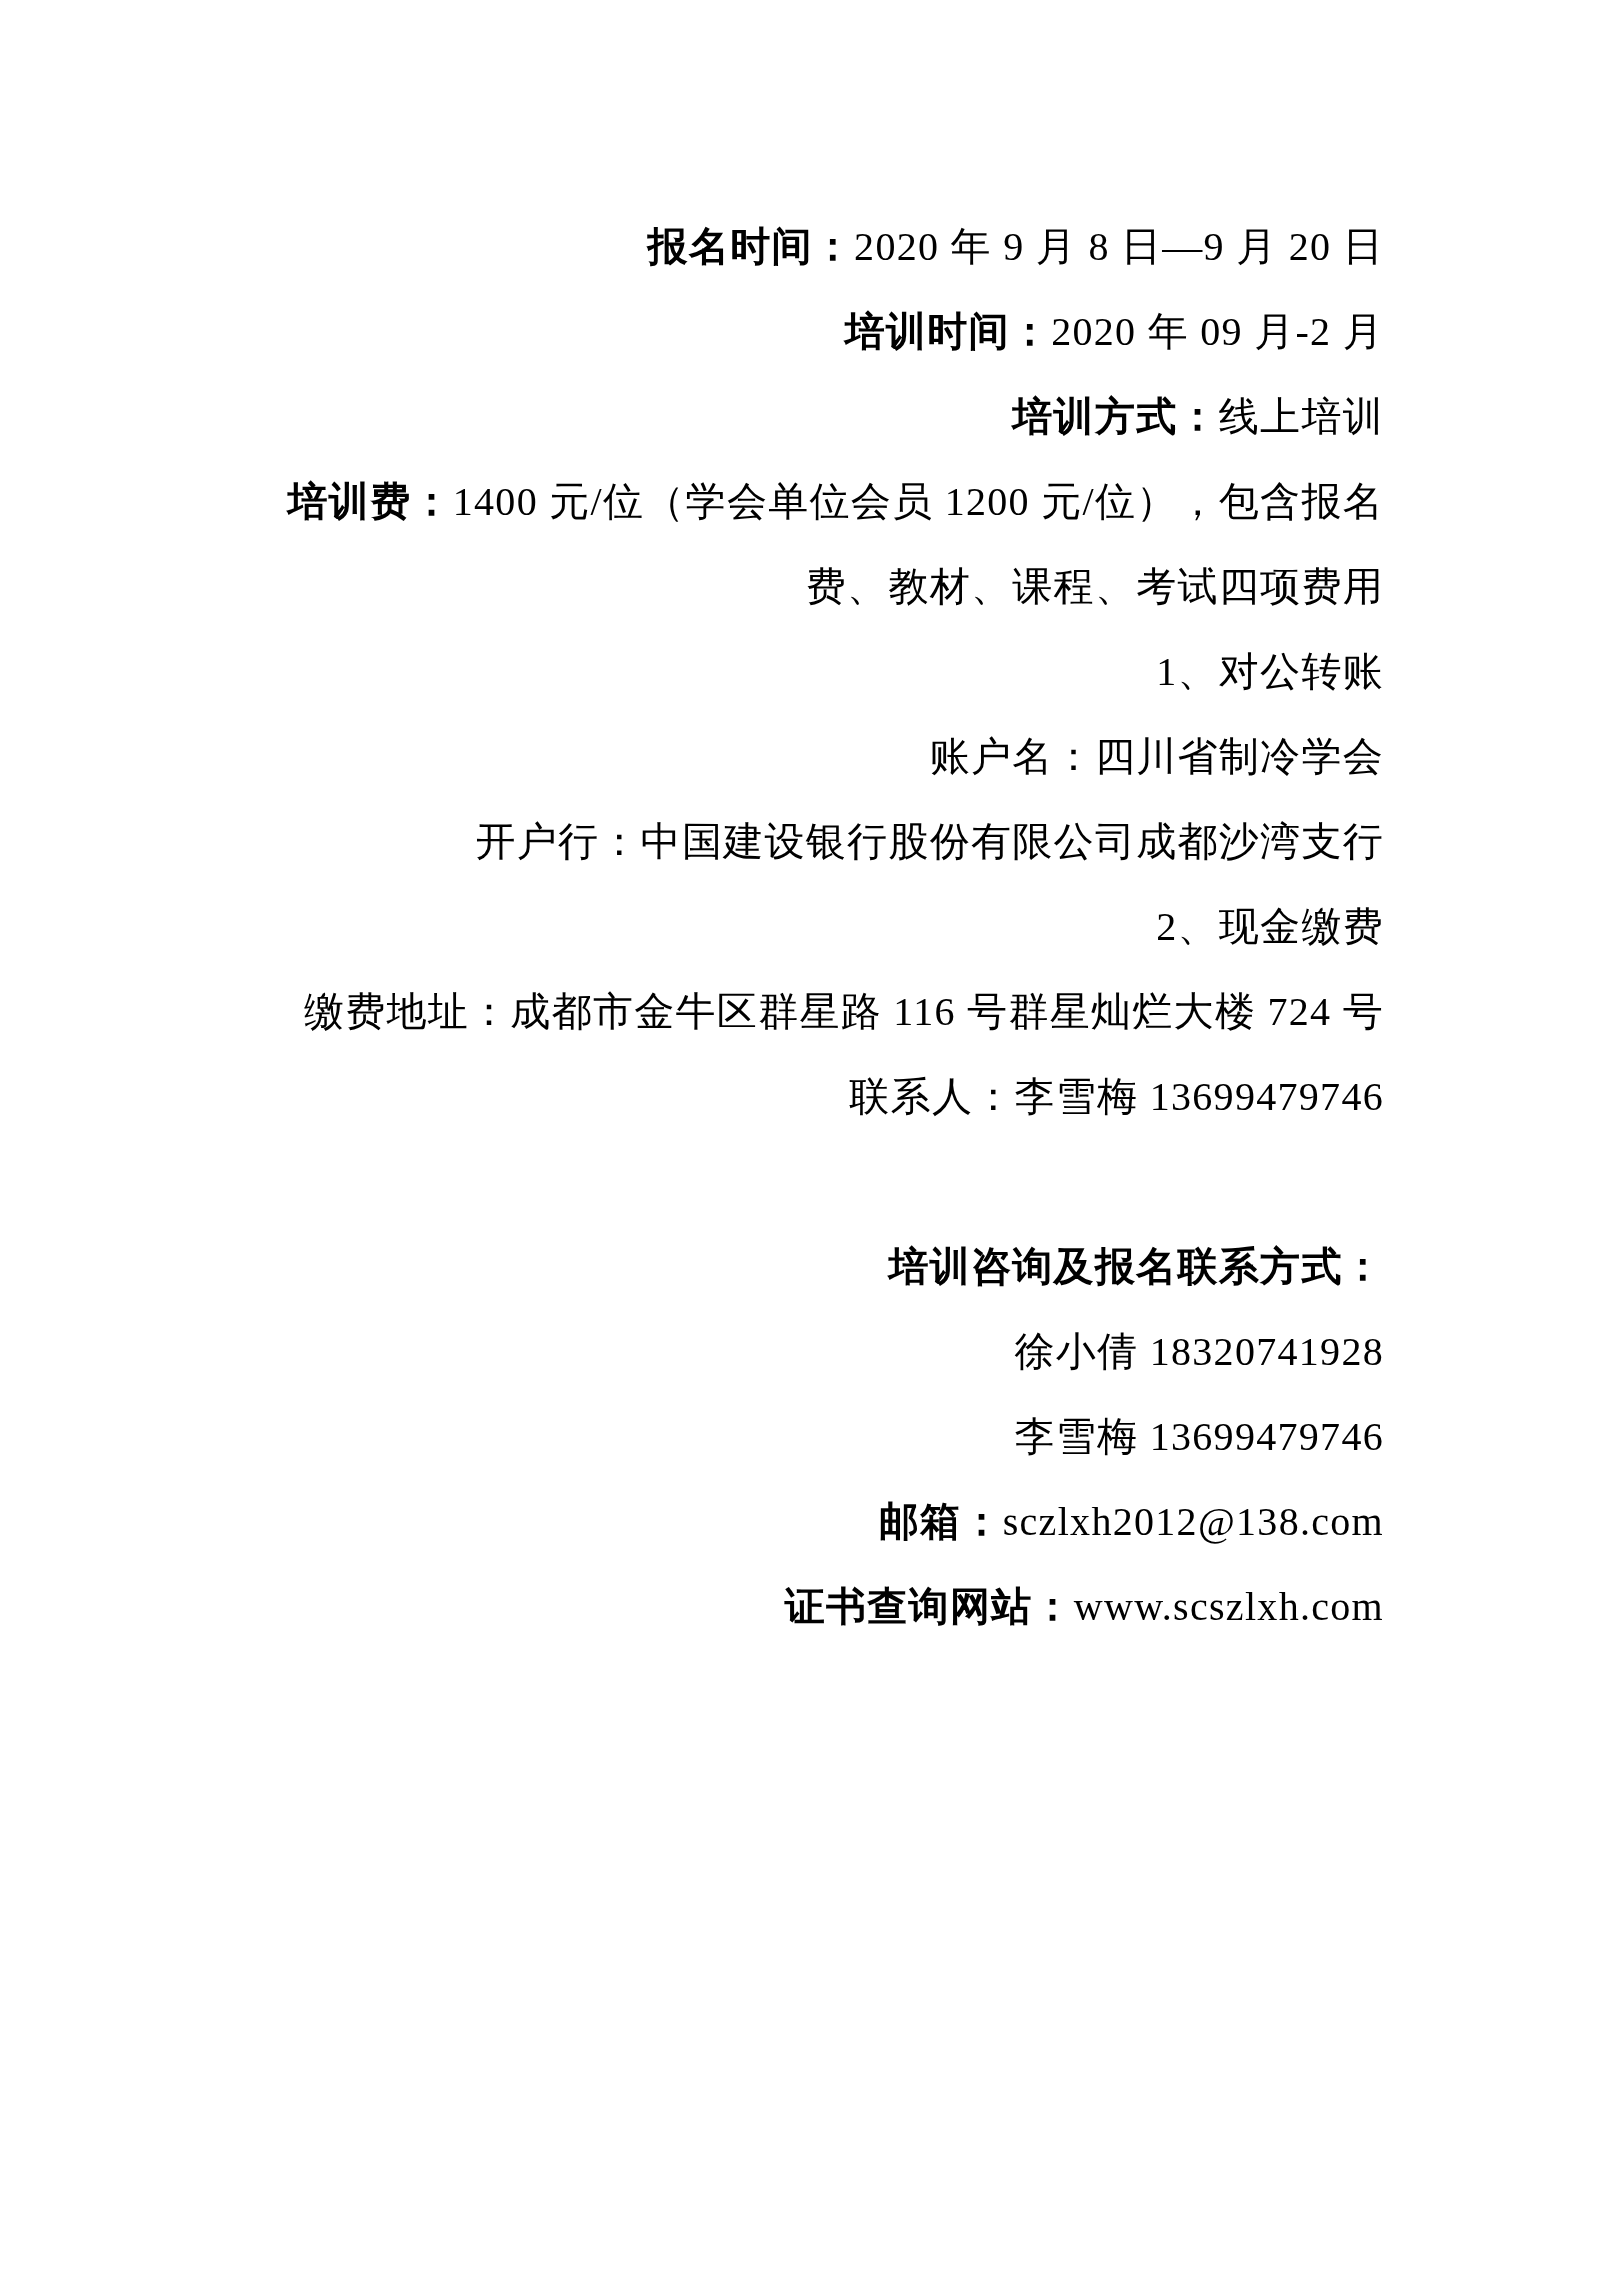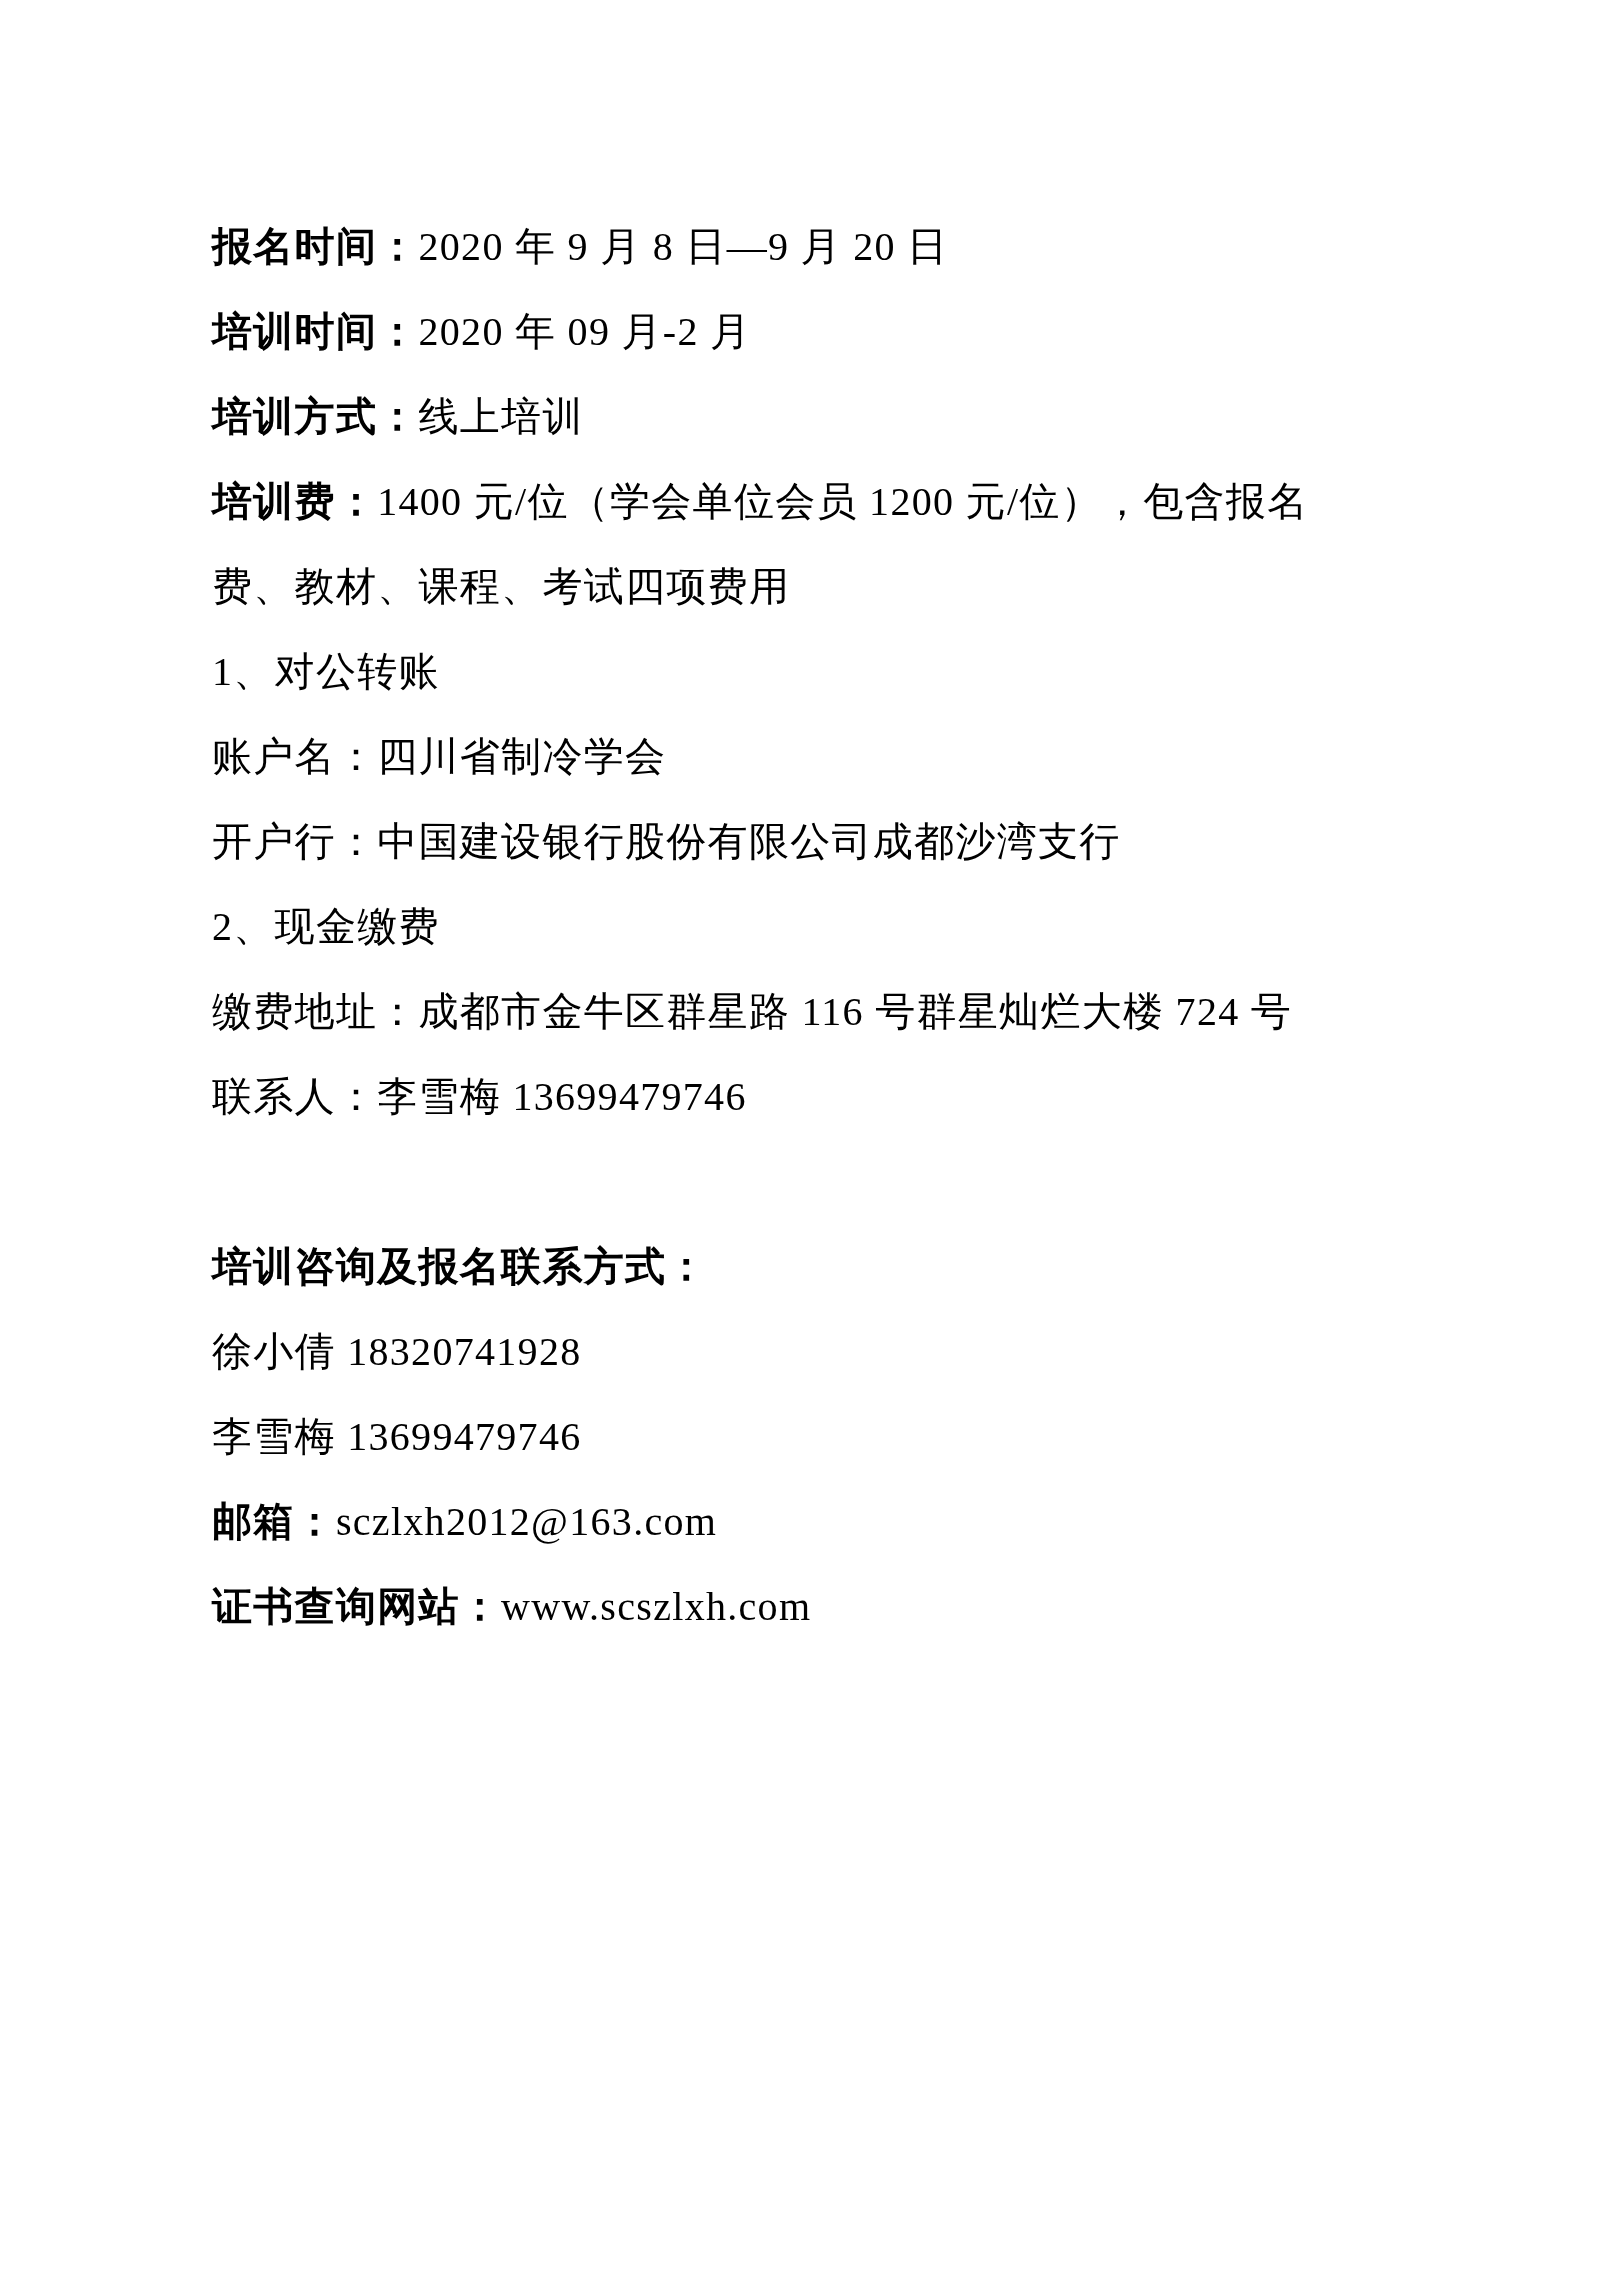--- a/index.html
+++ b/index.html
@@ -6,20 +6,21 @@
     margin: 0;
     padding: 0;
     background: #ffffff;
   }
   .page {
     position: relative;
     width: 1623px;
     height: 2295px;
     background: #ffffff;
     overflow: hidden;
+    text-align: right;
   }
   .content {
     position: absolute;
     left: 212px;
     top: 204px;
     width: 1172px;
   }
   .line {
     min-height: 85px;
     line-height: 85px;
@@ -65,20 +66,20 @@
     <div class="line"><span class="lbl"></span><span class="txt">联系人：李雪梅 13699479746</span></div>
 
     <div class="line"><span class="lbl"></span><span class="txt"></span></div>
 
     <div class="line"><span class="lbl">培训咨询及报名联系方式：</span><span class="txt"></span></div>
 
     <div class="line"><span class="lbl"></span><span class="txt">徐小倩 18320741928</span></div>
 
     <div class="line"><span class="lbl"></span><span class="txt">李雪梅 13699479746</span></div>
 
-    <div class="line"><span class="lbl">邮箱：</span><span class="txt">sczlxh2012@163.com</span></div>
+    <div class="line"><span class="lbl">邮箱：</span><span class="txt">sczlxh2012@138.com</span></div>
 
     <div class="line"><span class="lbl">证书查询网站：</span><span class="txt">www.scszlxh.com</span></div>
 
 
   </div>
 </div>
 
 
 </body></html>

